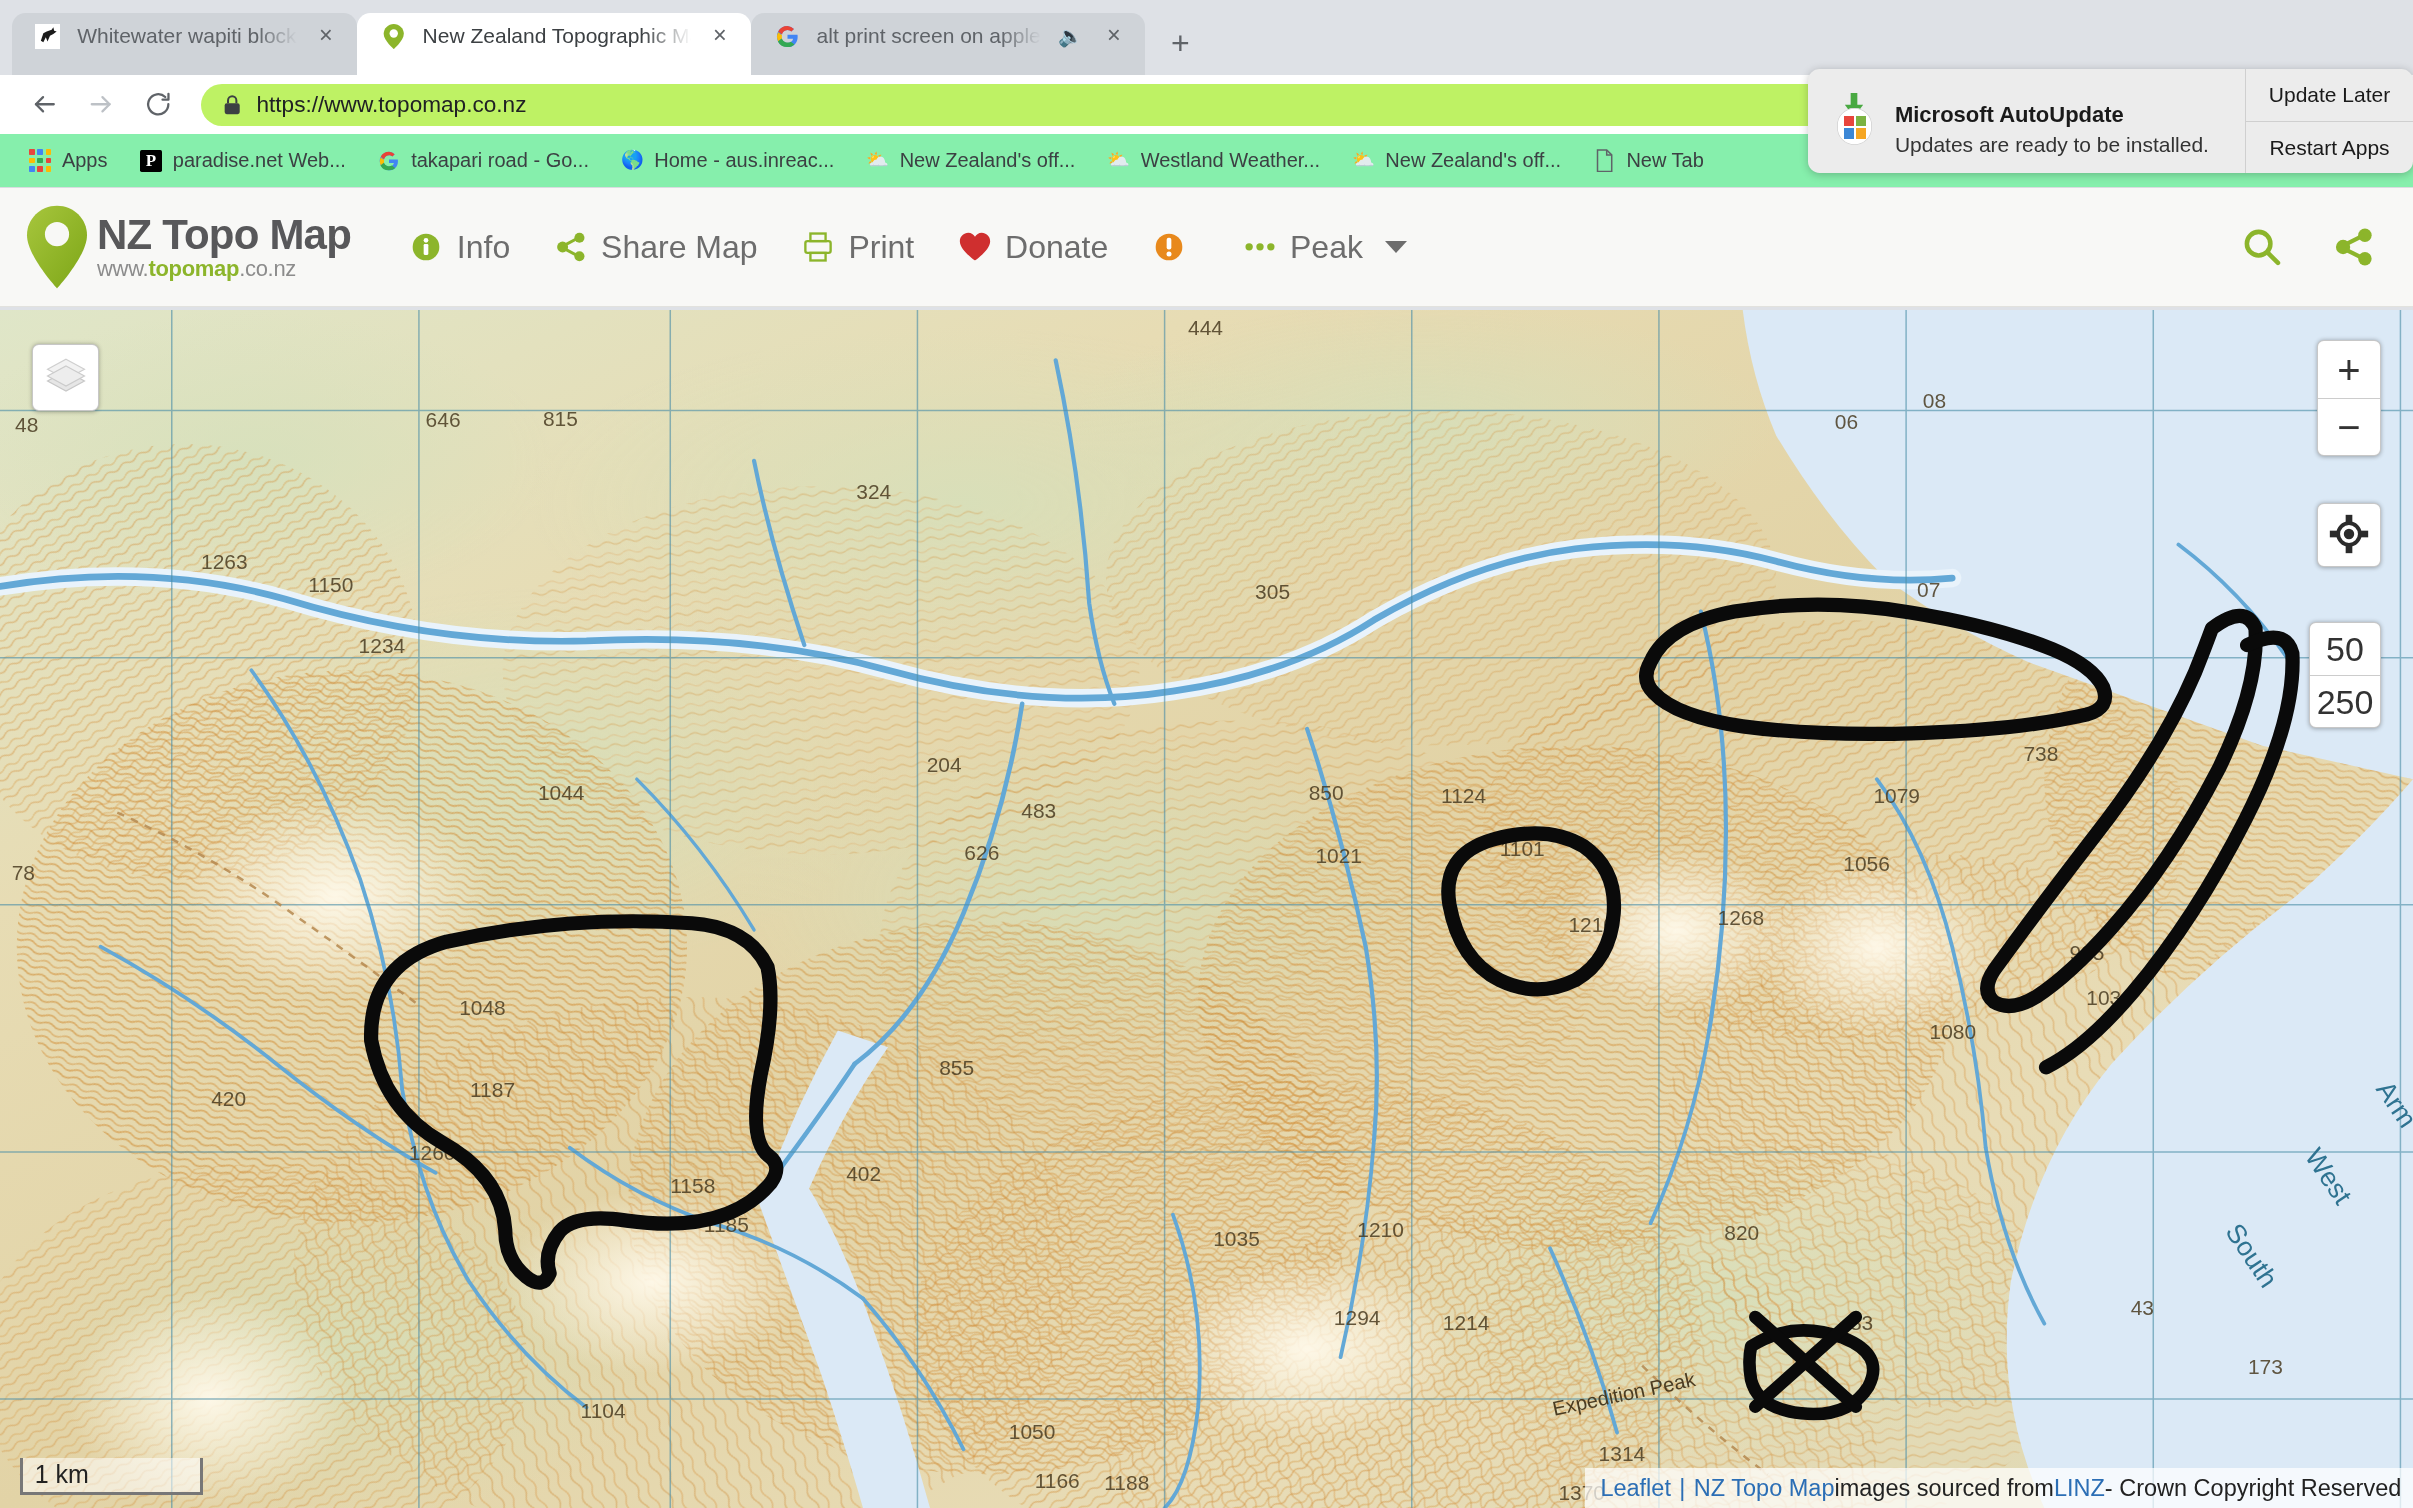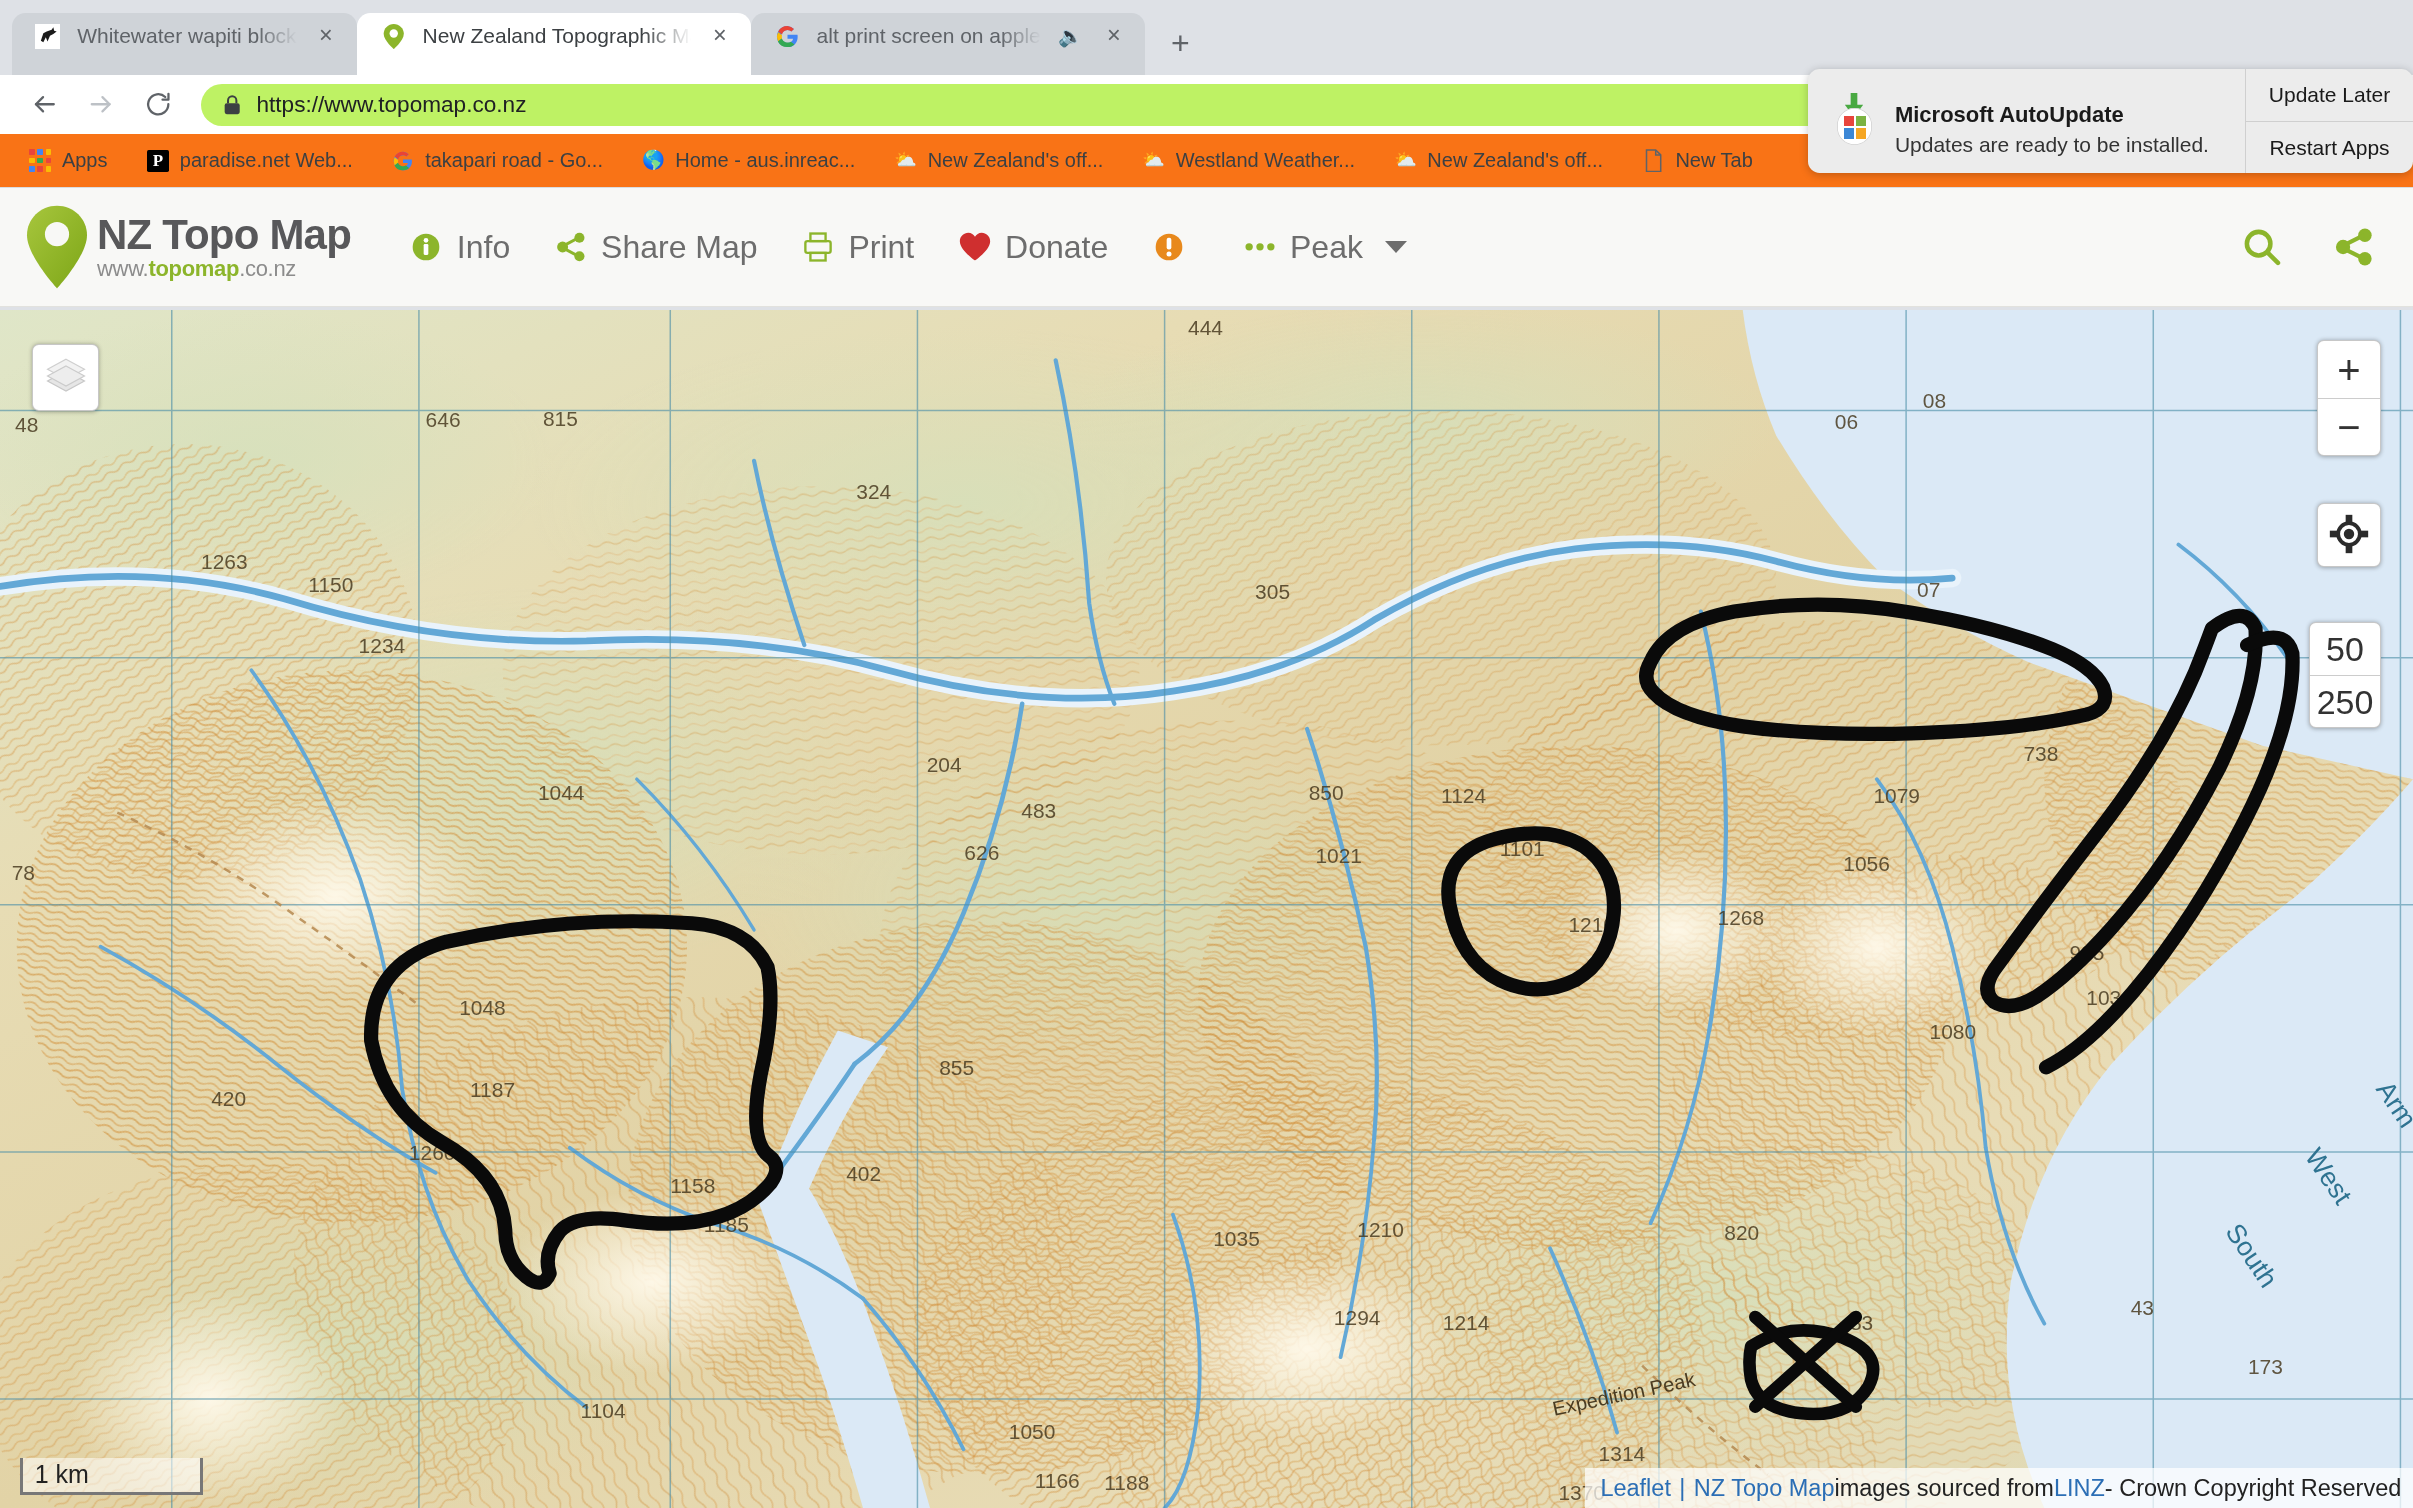--- a/index.html
+++ b/index.html
@@ -57,22 +57,22 @@
   .nav-btn.disabled { color:#bdc1c6; }
   .omnibox {
     flex:1 1 auto; height:42px; background:#bef264; border-radius:21px;
     display:flex; align-items:center; gap:15px; padding:0 22px; margin-left:11.7px;
     max-width:2145px;
   }
   .omnibox .lock { flex:0 0 18.4px; display:flex; align-items:center; }
   .omnibox .url { font-size:22.6px; color:#202124; white-space:nowrap; }
 
   .bookmarks {
-    height:54px; background:#f97316; display:flex; align-items:center;
-    padding:0 15px; gap:12px; border-bottom:0.8px solid #dadce0;
+    height:54px; background:#86efac; display:flex; align-items:center;
+    padding:0 15px; gap:5px; border-bottom:0.8px solid #dadce0;
     position:relative; z-index:10; overflow:hidden;
   }
   .bm {
     display:flex; align-items:center; gap:10px; padding:0 13.4px; height:40px;
     border-radius:6.7px; white-space:nowrap; flex:0 0 auto;
   }
   .bm-ico {
     width:23.5px; height:23.5px; flex:0 0 23.5px; display:flex;
     align-items:center; justify-content:center; font-size:18.4px; line-height:1;
   }

